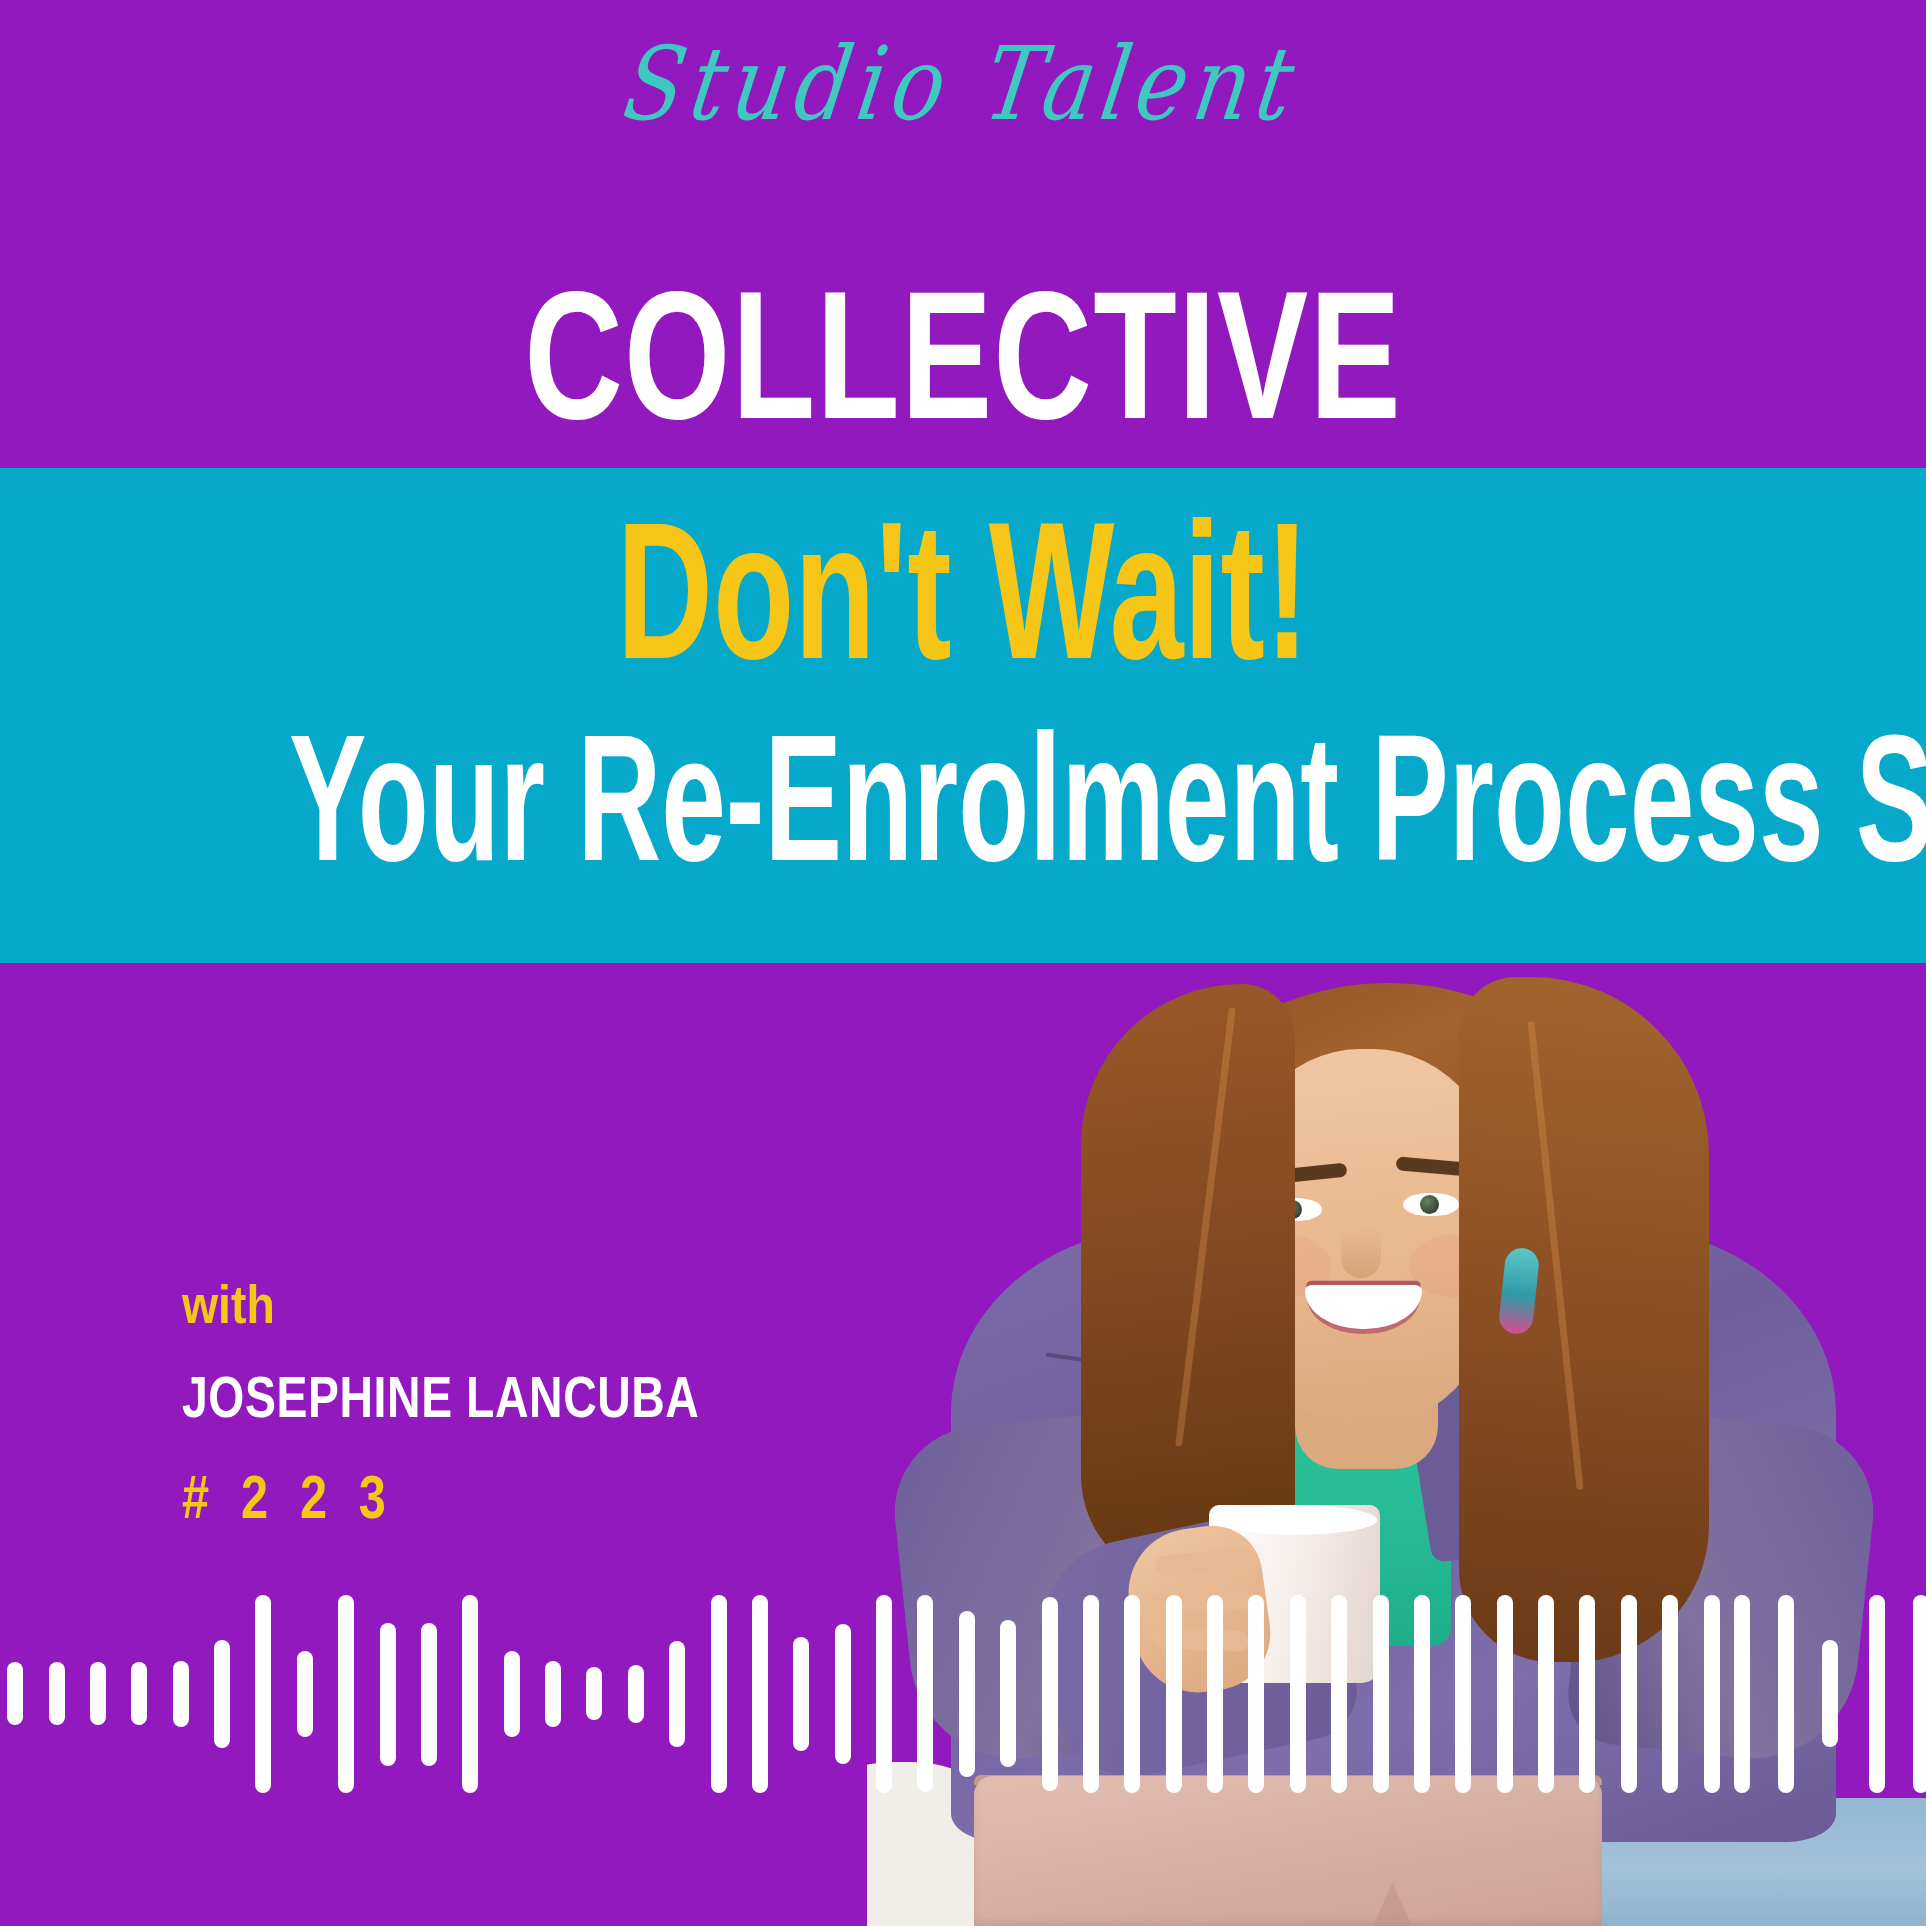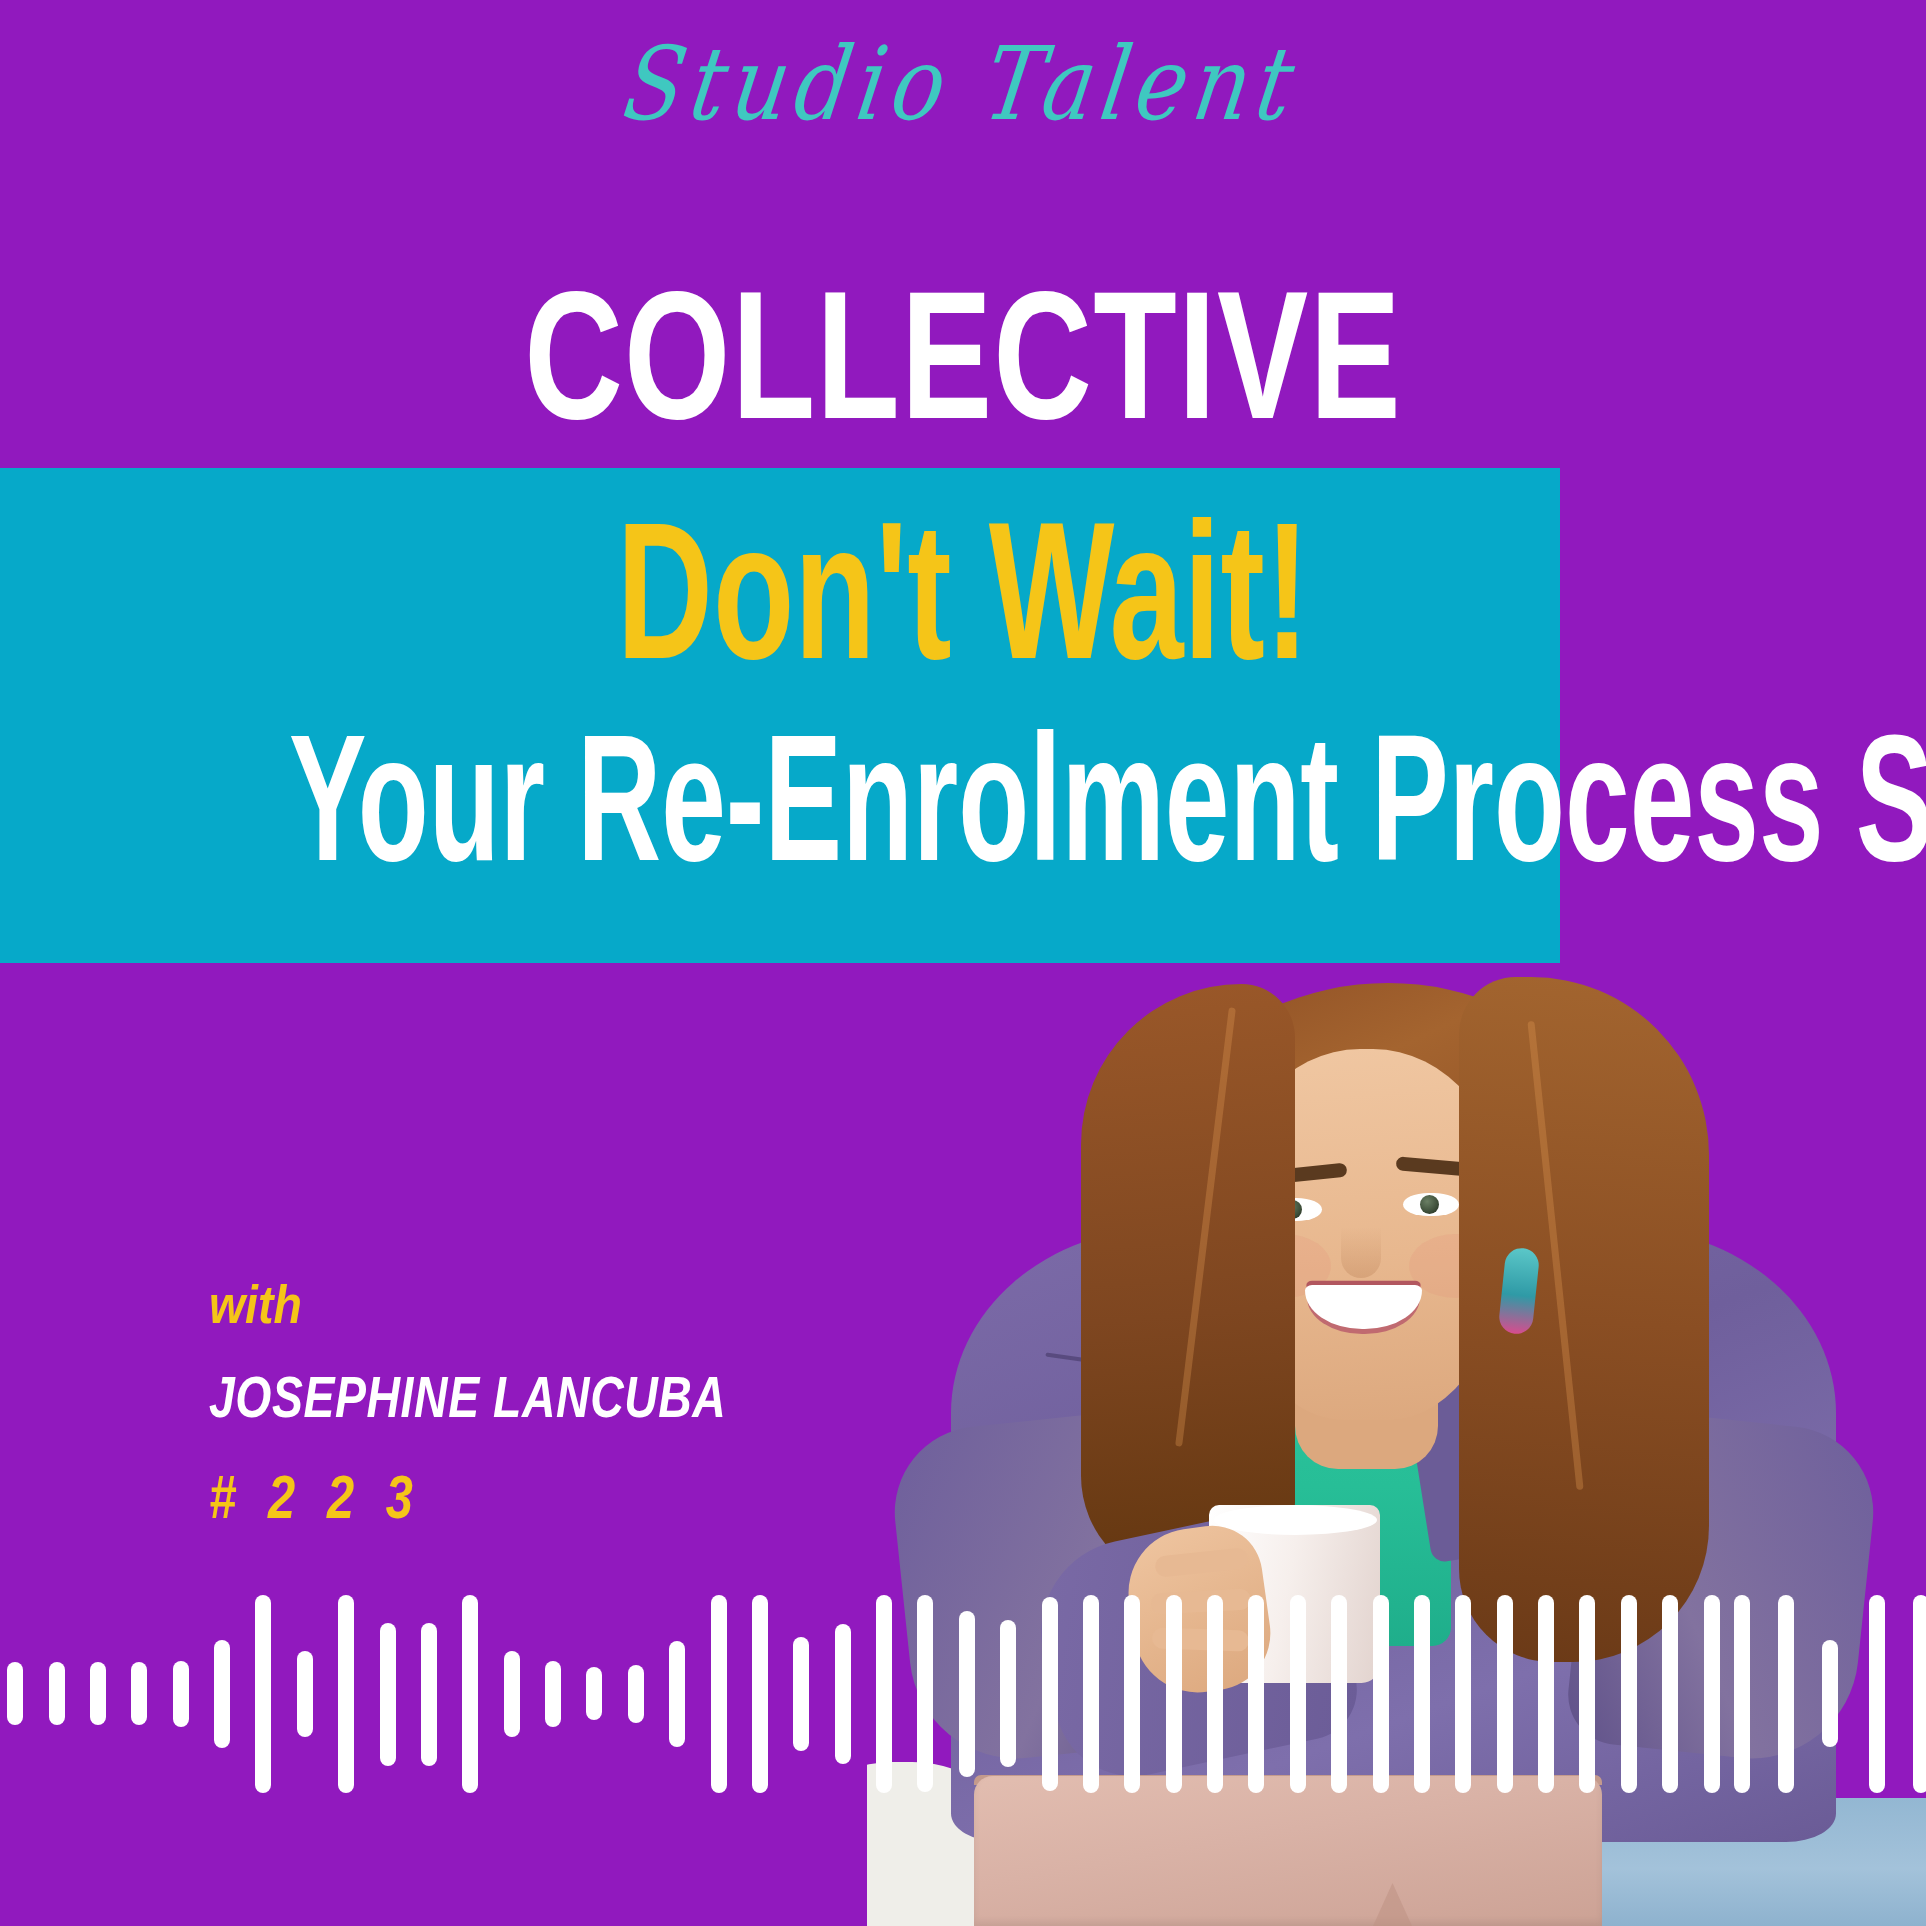--- a/index.html
+++ b/index.html
@@ -39,21 +39,21 @@
     font-size:171px;
     line-height:1;
     letter-spacing:1.4px;
     transform:scaleX(0.80) scaleY(1.06);
     transform-origin:50% 0;
     white-space:nowrap;
   }
 
   
   #title-banner{
-    position:absolute;left:0;top:468px;width:1560px;height:495px;
+    position:absolute;left:0;top:468px;width:1926px;height:495px;
     background:#06A9C9;
   }
   #title-eyebrow{
     position:absolute;left:0;top:26px;width:1926px;
     text-align:center;
     color:#F5C518;
     font-family:"Liberation Sans", sans-serif;
     font-weight:700;
     font-size:185px;
     line-height:1;
@@ -239,21 +239,21 @@
   }
   .laptop-logo{
     position:absolute;left:399px;bottom:0px;width:39px;height:43px;
     background:#BE9183;
     clip-path:polygon(50% 0%, 100% 100%, 0% 100%);
     opacity:.55;
   }
 
   
   #meta{
-    position:absolute;left:209px;top:1277px;font-style:italic;
+    position:absolute;left:182px;top:1277px;
   }
   .meta-with{
     color:#F5C518;
     font-weight:700;
     font-size:54px;
     line-height:1;
     letter-spacing:0px;
     transform:scaleX(0.86);
     transform-origin:0 0;
     display:block;

